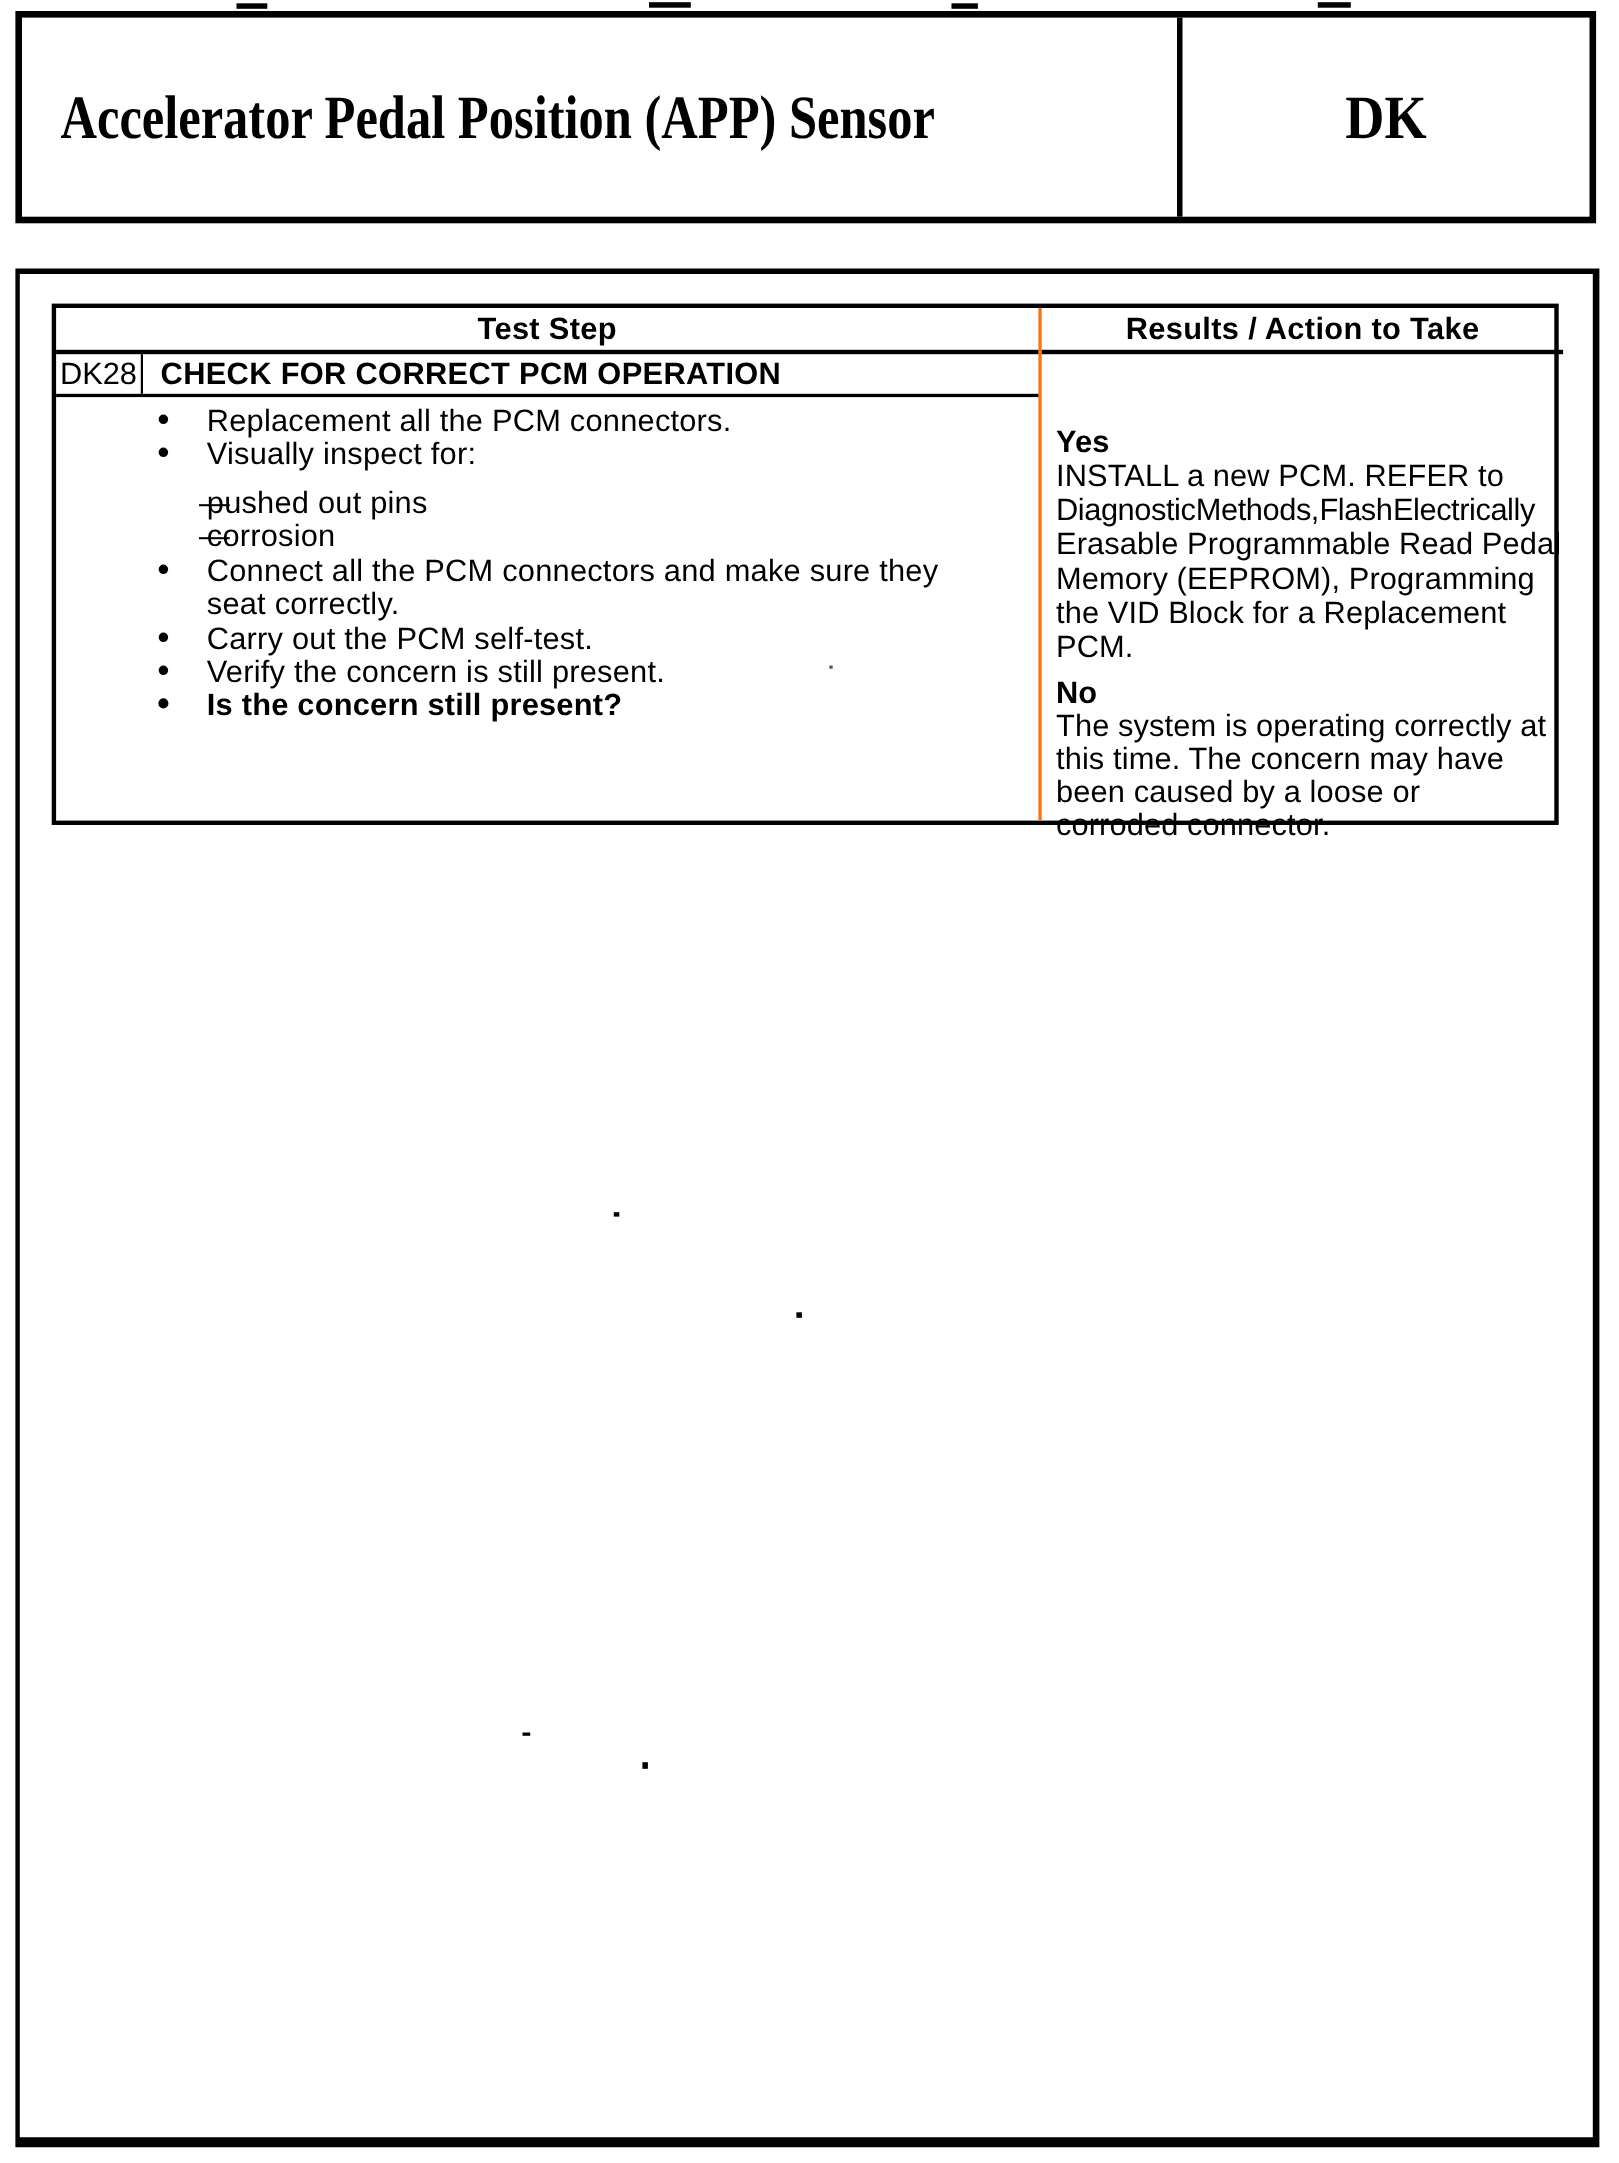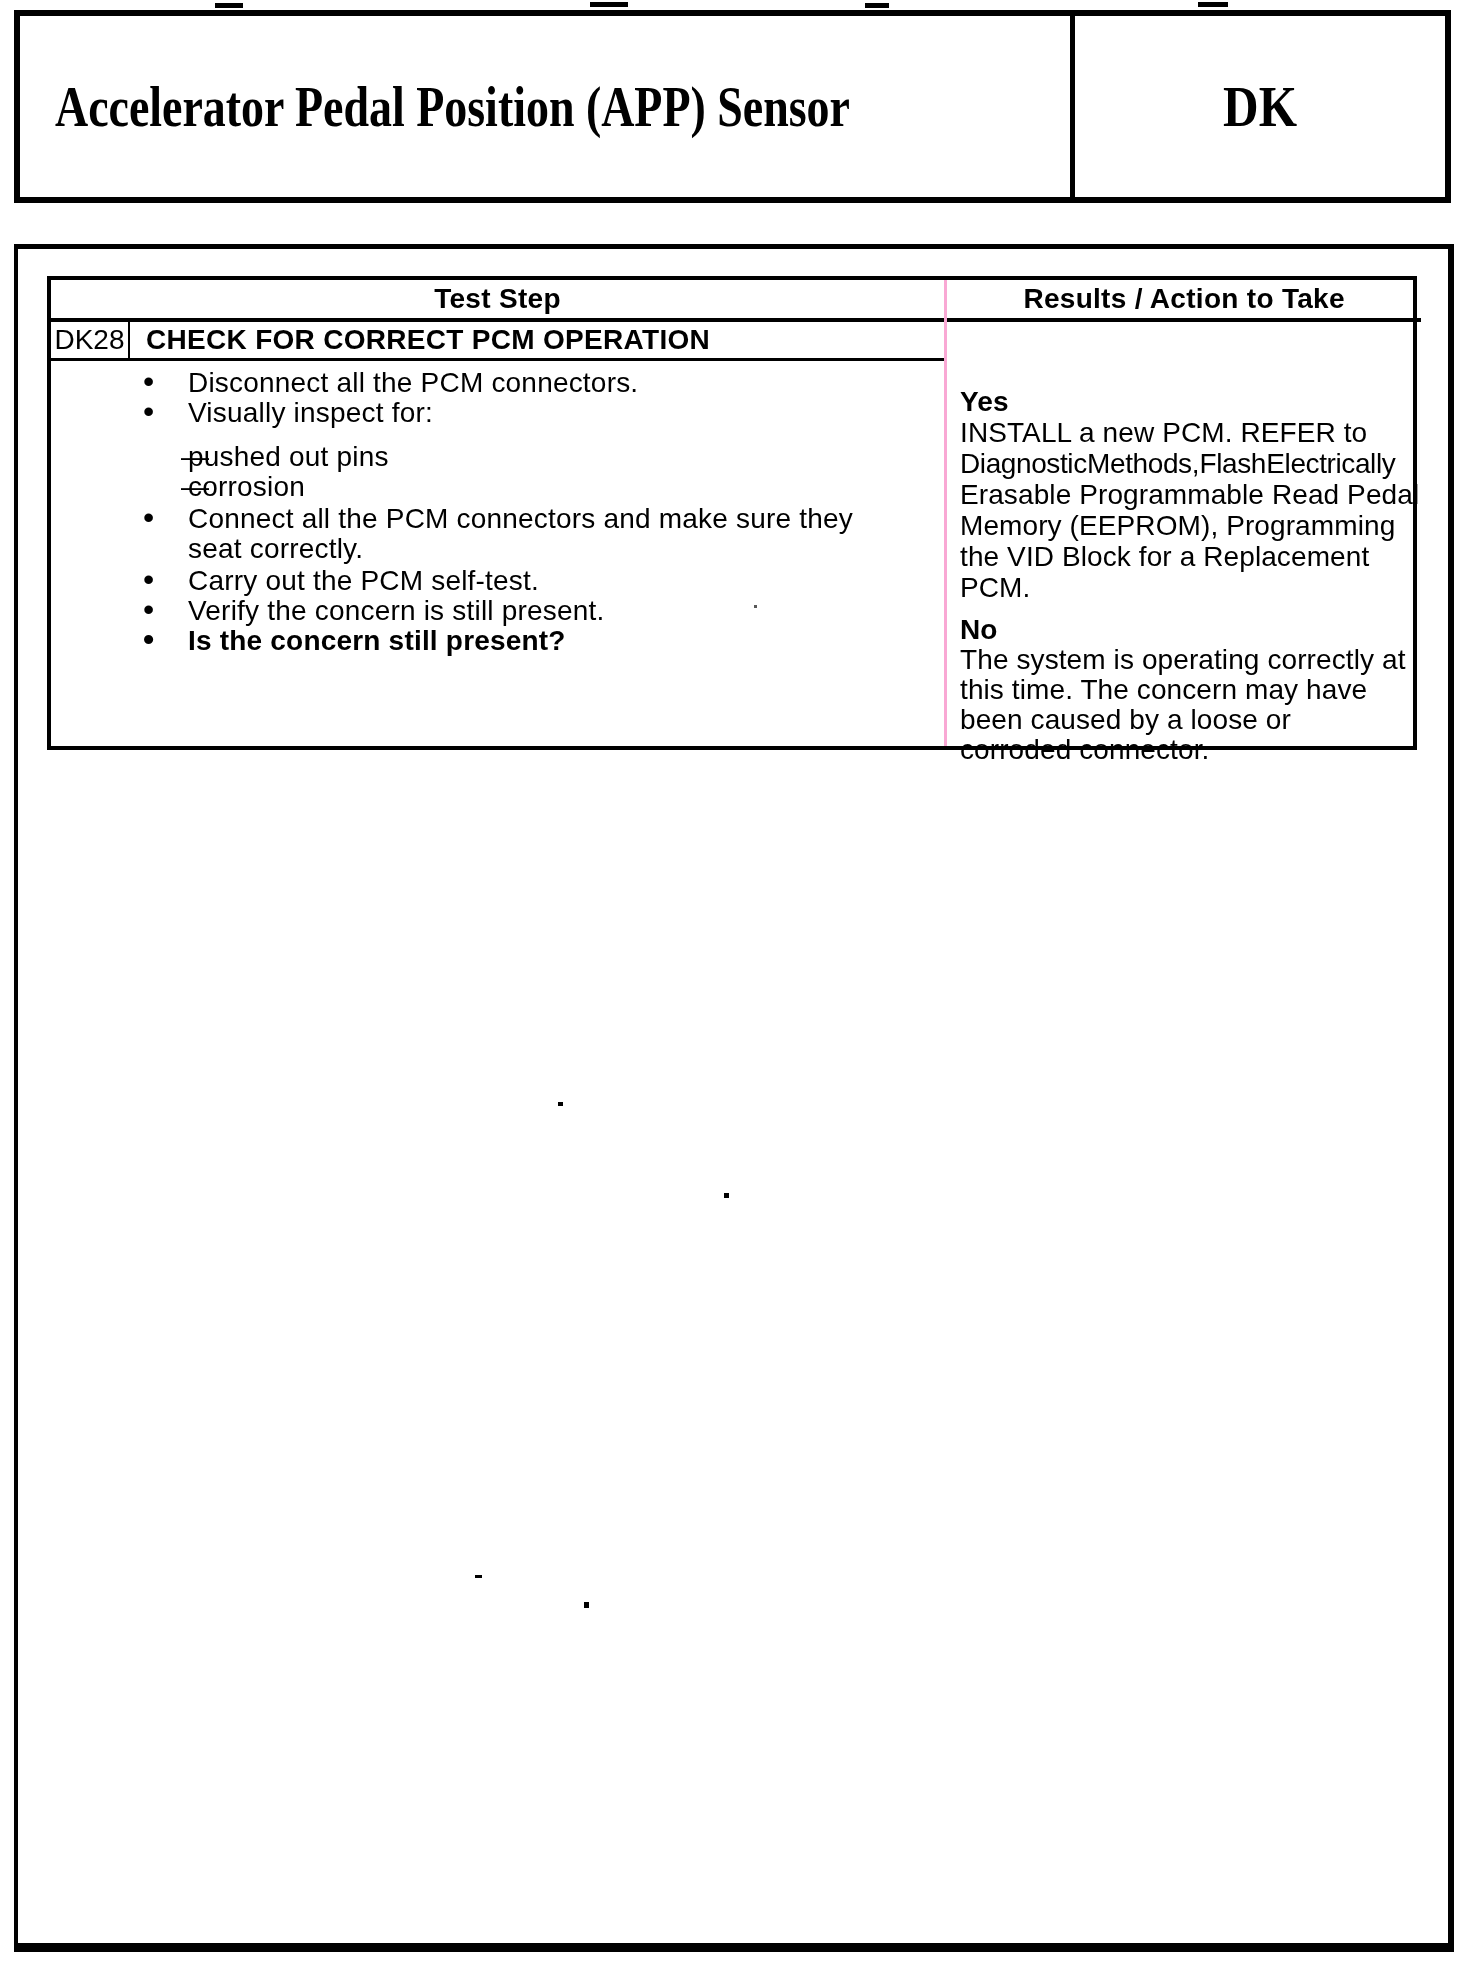--- a/index.html
+++ b/index.html
@@ -38,21 +38,21 @@
     box-sizing:border-box; background:#fff;
     border-style:solid; border-color:#000; border-width:5px 6px 9px 4px;
   }
 
   
   .pinpoint-table {
     position:absolute; left:29px; top:27px; width:1370px; height:474px;
     box-sizing:border-box; border:4px solid #000;
     display:flex;
   }
-  .col-left  { flex:0 0 893px; border-right:3px solid #f9a8d4; display:flex; flex-direction:column; }
+  .col-left  { flex:0 0 893px; border-right:3px solid #f97316; display:flex; flex-direction:column; }
   .col-right { flex:1; display:flex; flex-direction:column;gap:20px; }
 
   .col-header {
     height:38px; border-bottom:4px solid #000; flex:0 0 auto;
     display:flex; align-items:center; justify-content:center;
     font-weight:bold; font-size:28px; letter-spacing:0.3px;
   }
 
   .step-row { height:36px; border-bottom:3px solid #000; flex:0 0 auto; display:flex; }
   .step-id {
@@ -113,21 +113,21 @@
 
     <div class="pinpoint-table">
 
       <div class="col-left">
         <div class="col-header">Test Step</div>
         <div class="step-row">
           <div class="step-id">DK28</div>
           <div class="step-title">CHECK FOR CORRECT PCM OPERATION</div>
         </div>
         <div class="step-body">
-          <div class="step-line bullet">Disconnect all the PCM connectors.</div>
+          <div class="step-line bullet">Replacement all the PCM connectors.</div>
           <div class="step-line bullet">Visually inspect for:</div>
           <div class="step-line dash mt14">pushed out pins</div>
           <div class="step-line dash">corrosion</div>
           <div class="step-line bullet mt2">Connect all the PCM connectors and make sure they</div>
           <div class="step-line">seat correctly.</div>
           <div class="step-line bullet mt2">Carry out the PCM self-test.</div>
           <div class="step-line bullet">Verify the concern is still present.</div>
           <div class="step-line bullet bold">Is the concern still present?</div>
         </div>
       </div>

